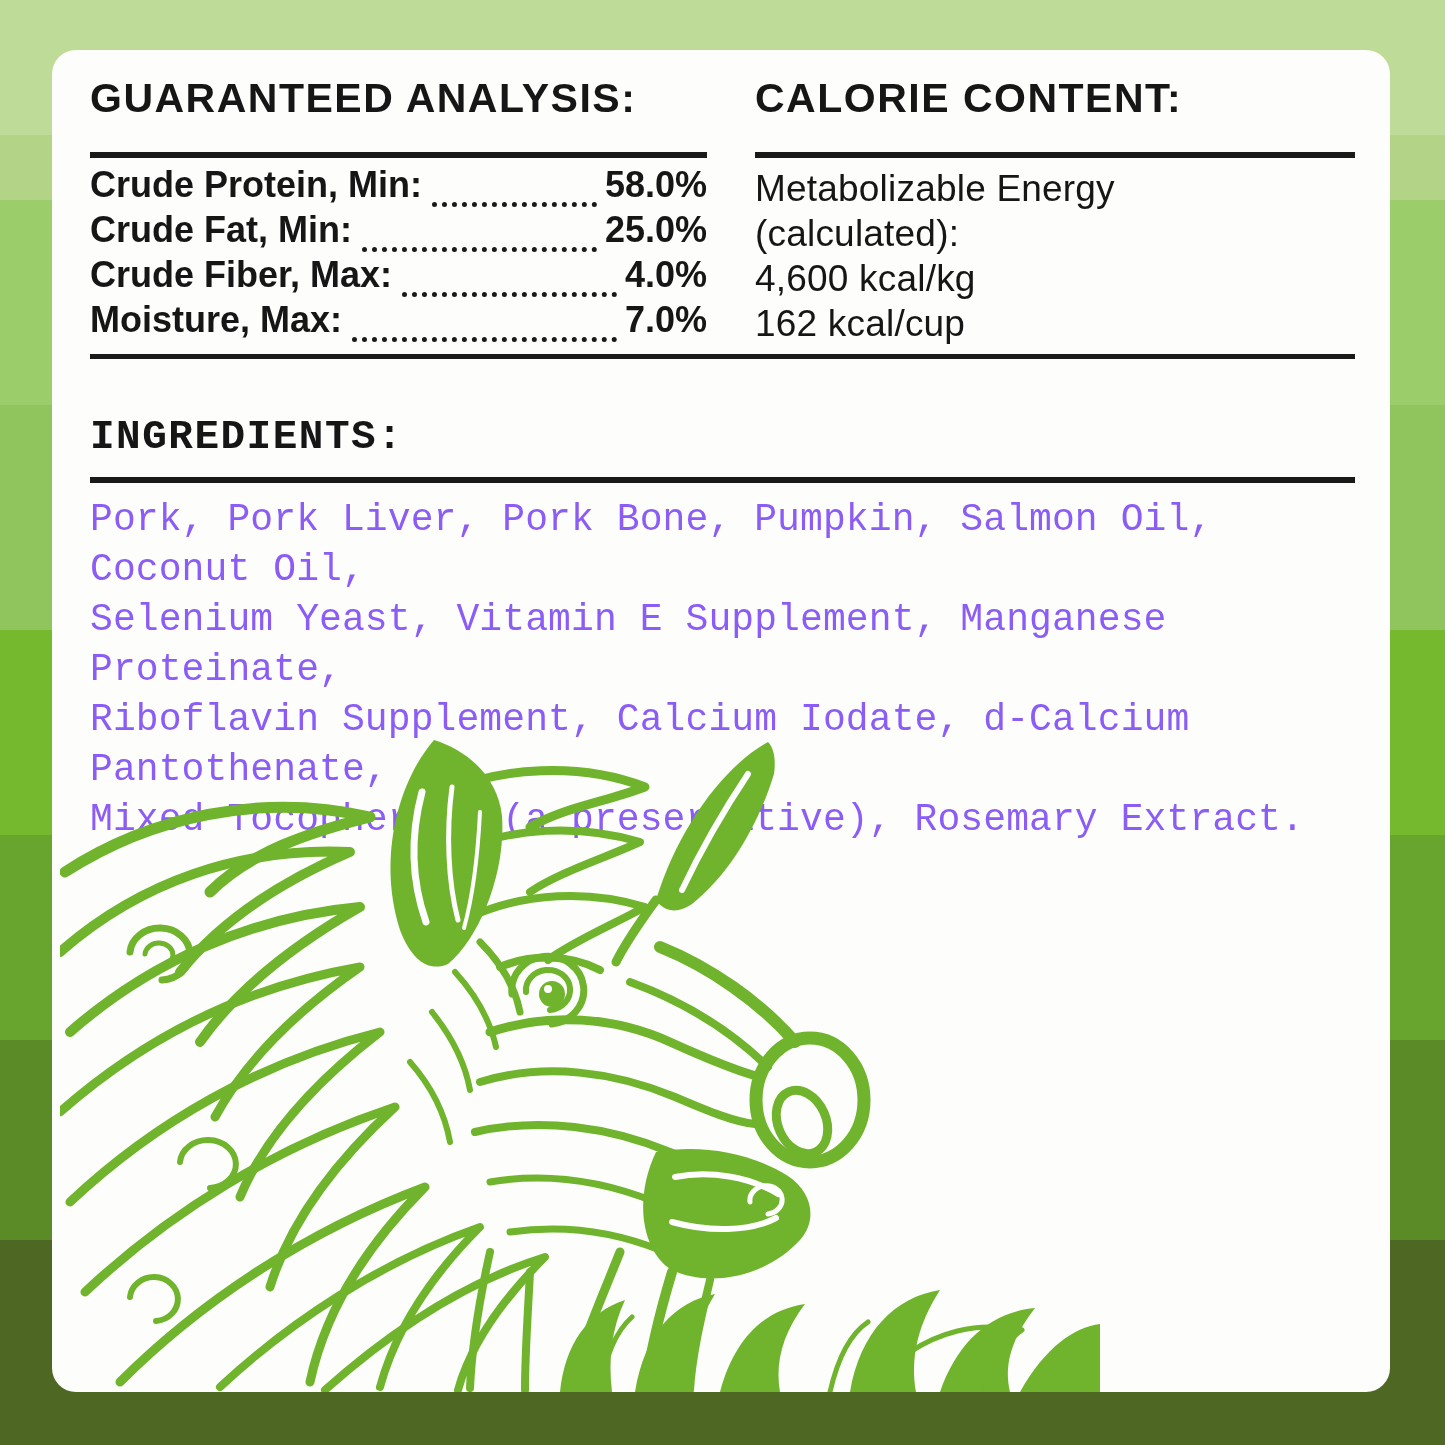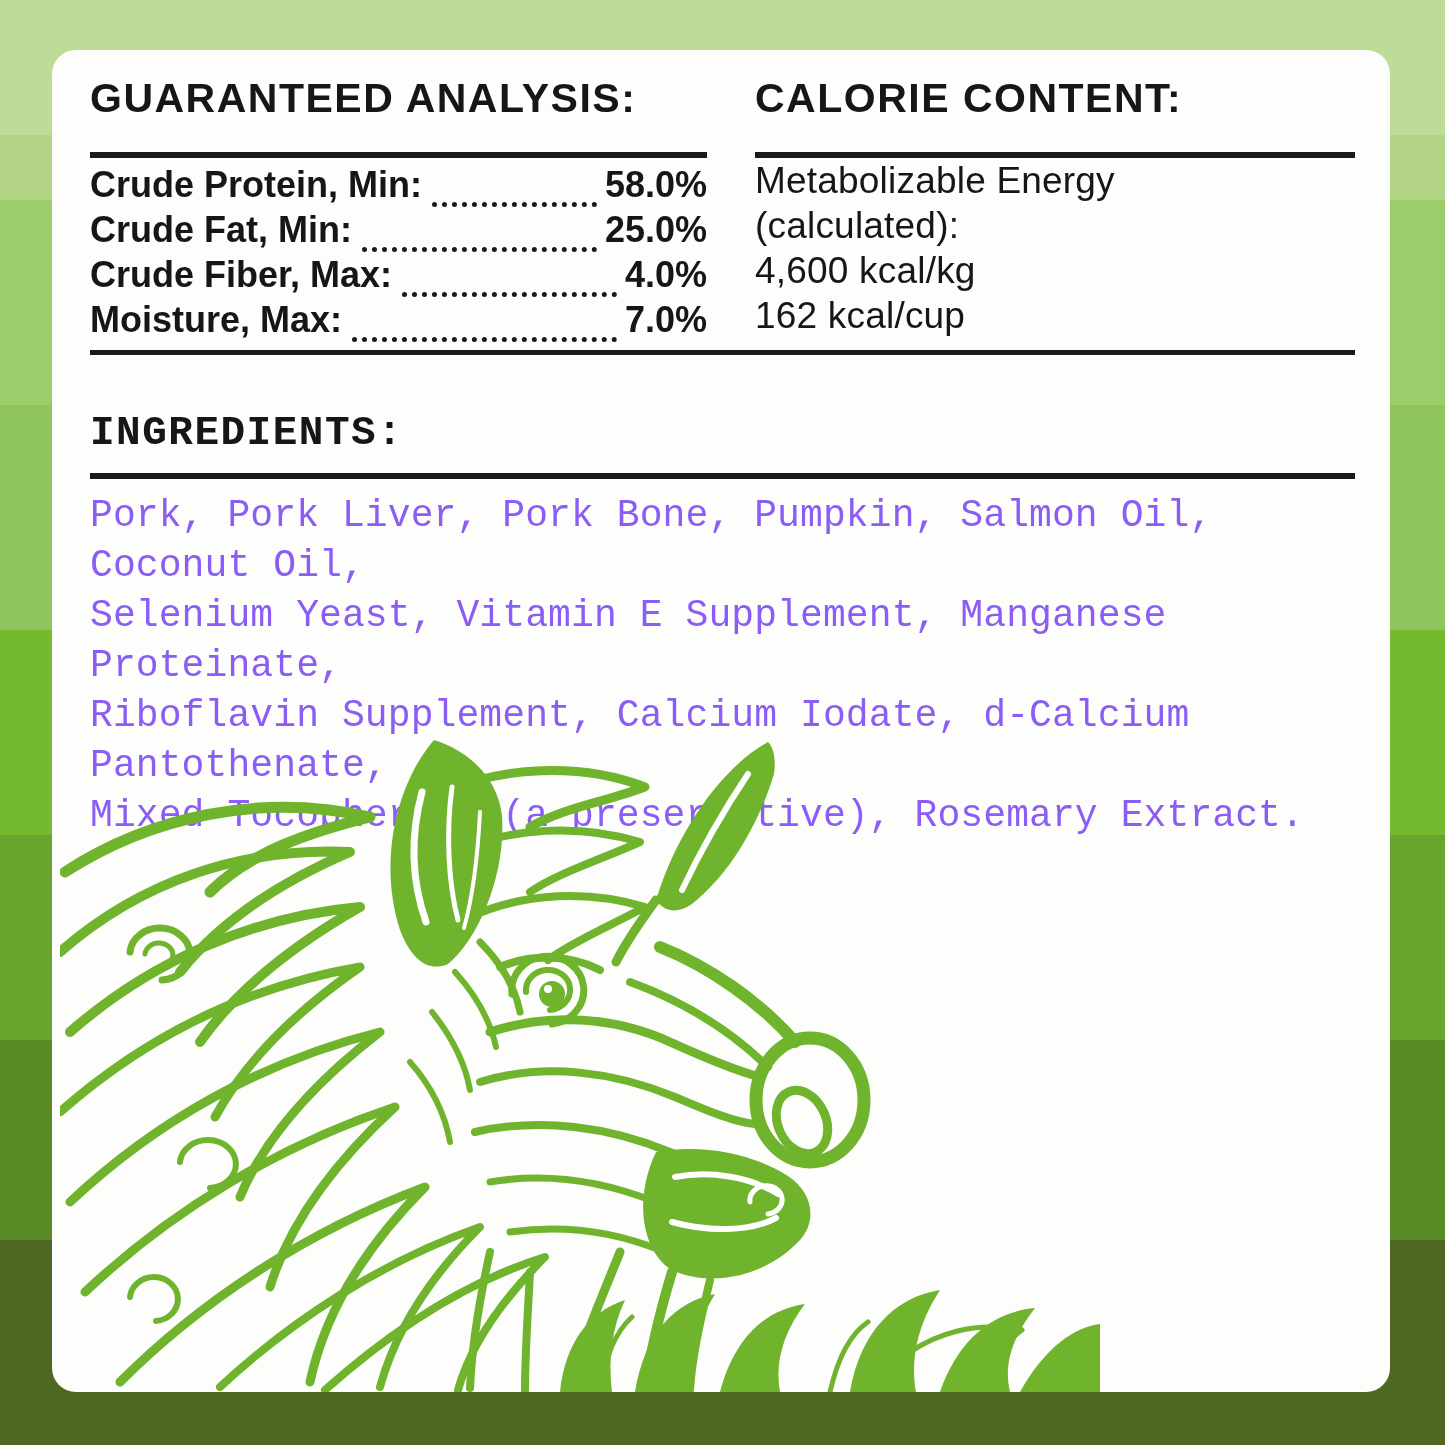--- a/index.html
+++ b/index.html
@@ -23,21 +23,21 @@
   .sec-underline{height:6px;background:#1a1a1a;margin-top:32px;}
   .sec-underline.tight{margin-top:18px;}
 
   .ga-rows{margin-top:4px;}
   .ga-row{display:flex;align-items:flex-end;font-weight:700;font-size:36px;
     line-height:45px;white-space:nowrap;}
   .leader{flex:1 1 auto;height:9px;border-bottom:5px dotted #1a1a1a;
     margin:0 8px 0 10px;align-self:flex-end;min-width:30px;}
   .ga-value{text-align:left;}
 
-  .cal-lines{margin-top:0;font-size:37px;line-height:45px;font-weight:400;
+  .cal-lines{margin-top:8px;font-size:37px;line-height:45px;font-weight:400;
     letter-spacing:0.2px;}
 
   .full-rule{height:5px;background:#1a1a1a;margin-top:8px;}
 
   .ing-section{margin-top:56px;font-family:Liberation Mono, monospace;}
   .ing-text{margin:12px 0 0 0;font-size:38px;line-height:50px;font-weight:400;
     letter-spacing:0.1px;white-space:pre-line;color:#8b5cf6;}
 
   .pig{position:absolute;left:8px;bottom:0;width:1040px;height:660px;}
   .pig path, .pig ellipse, .pig circle{vector-effect:none;}

